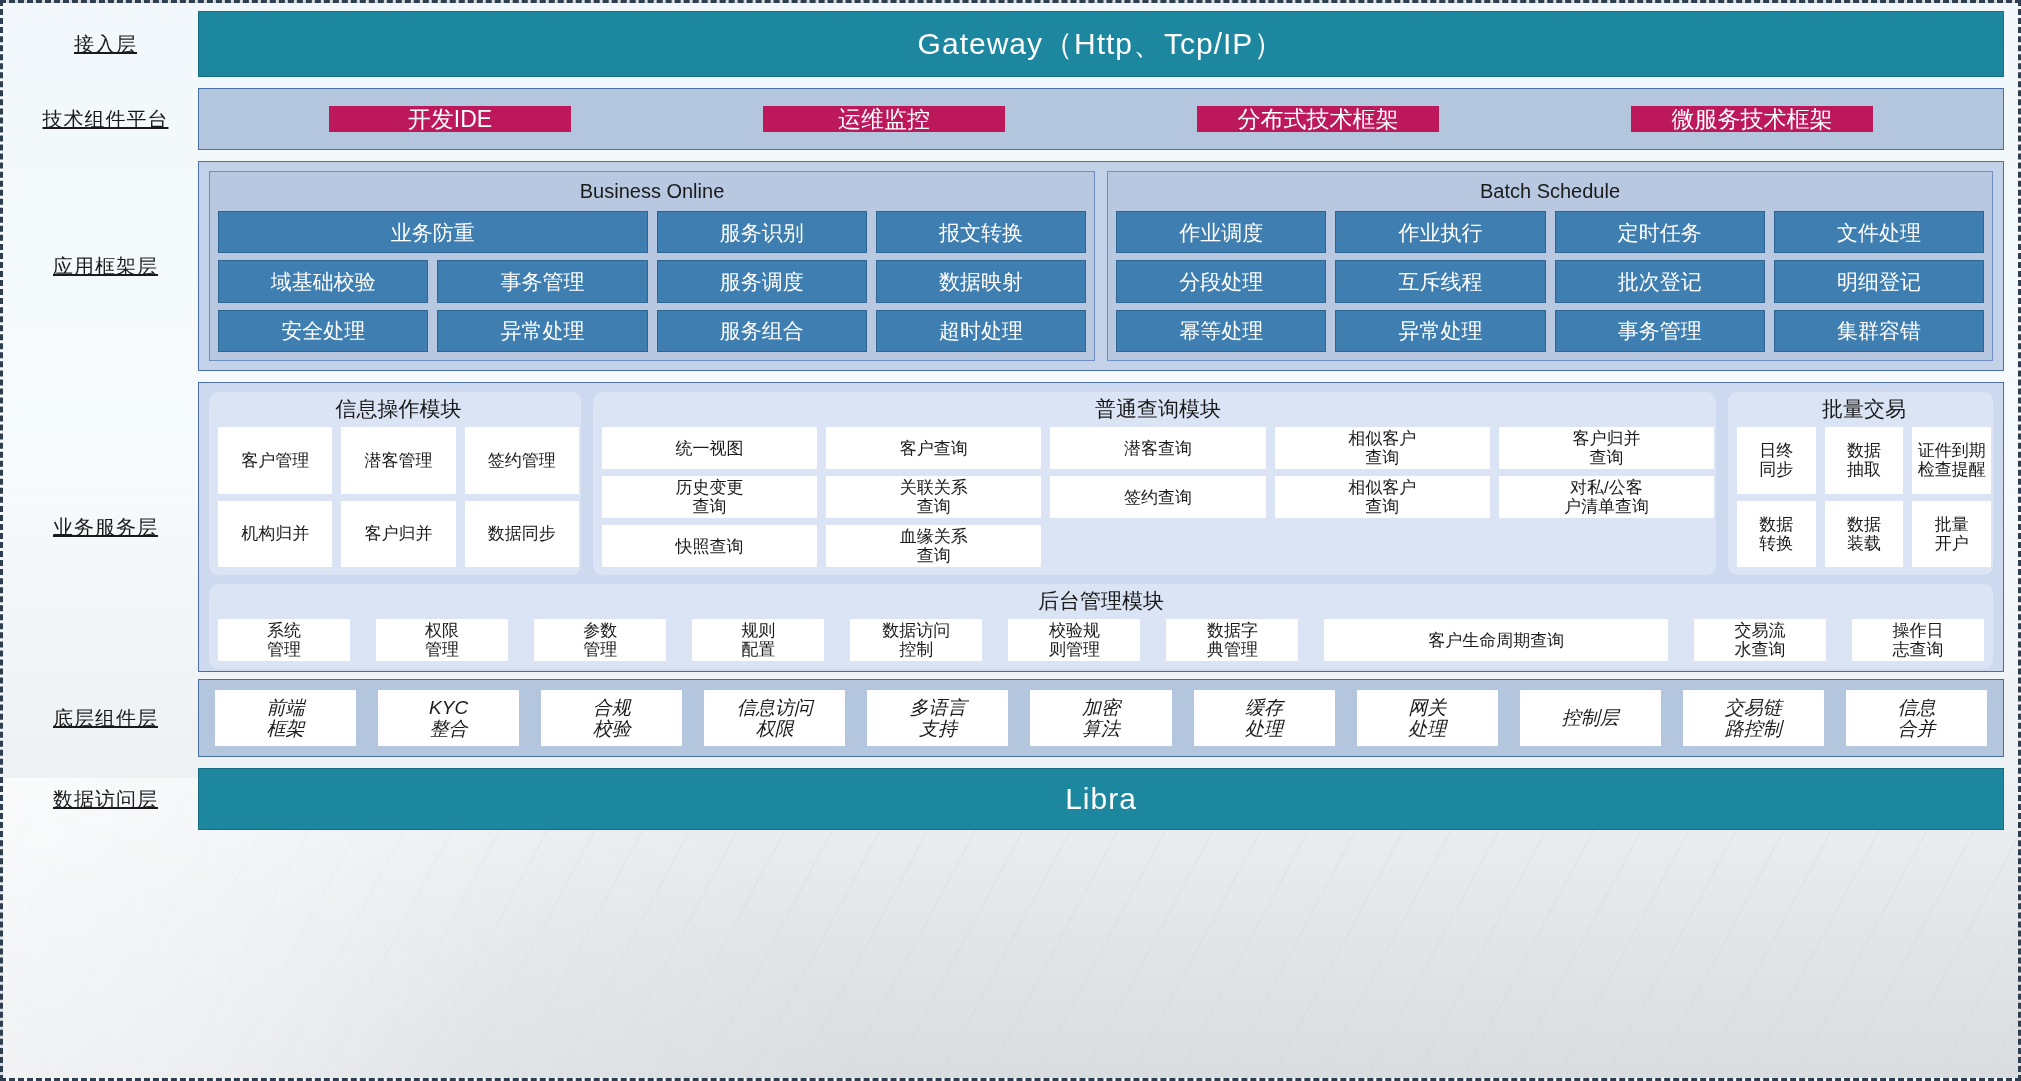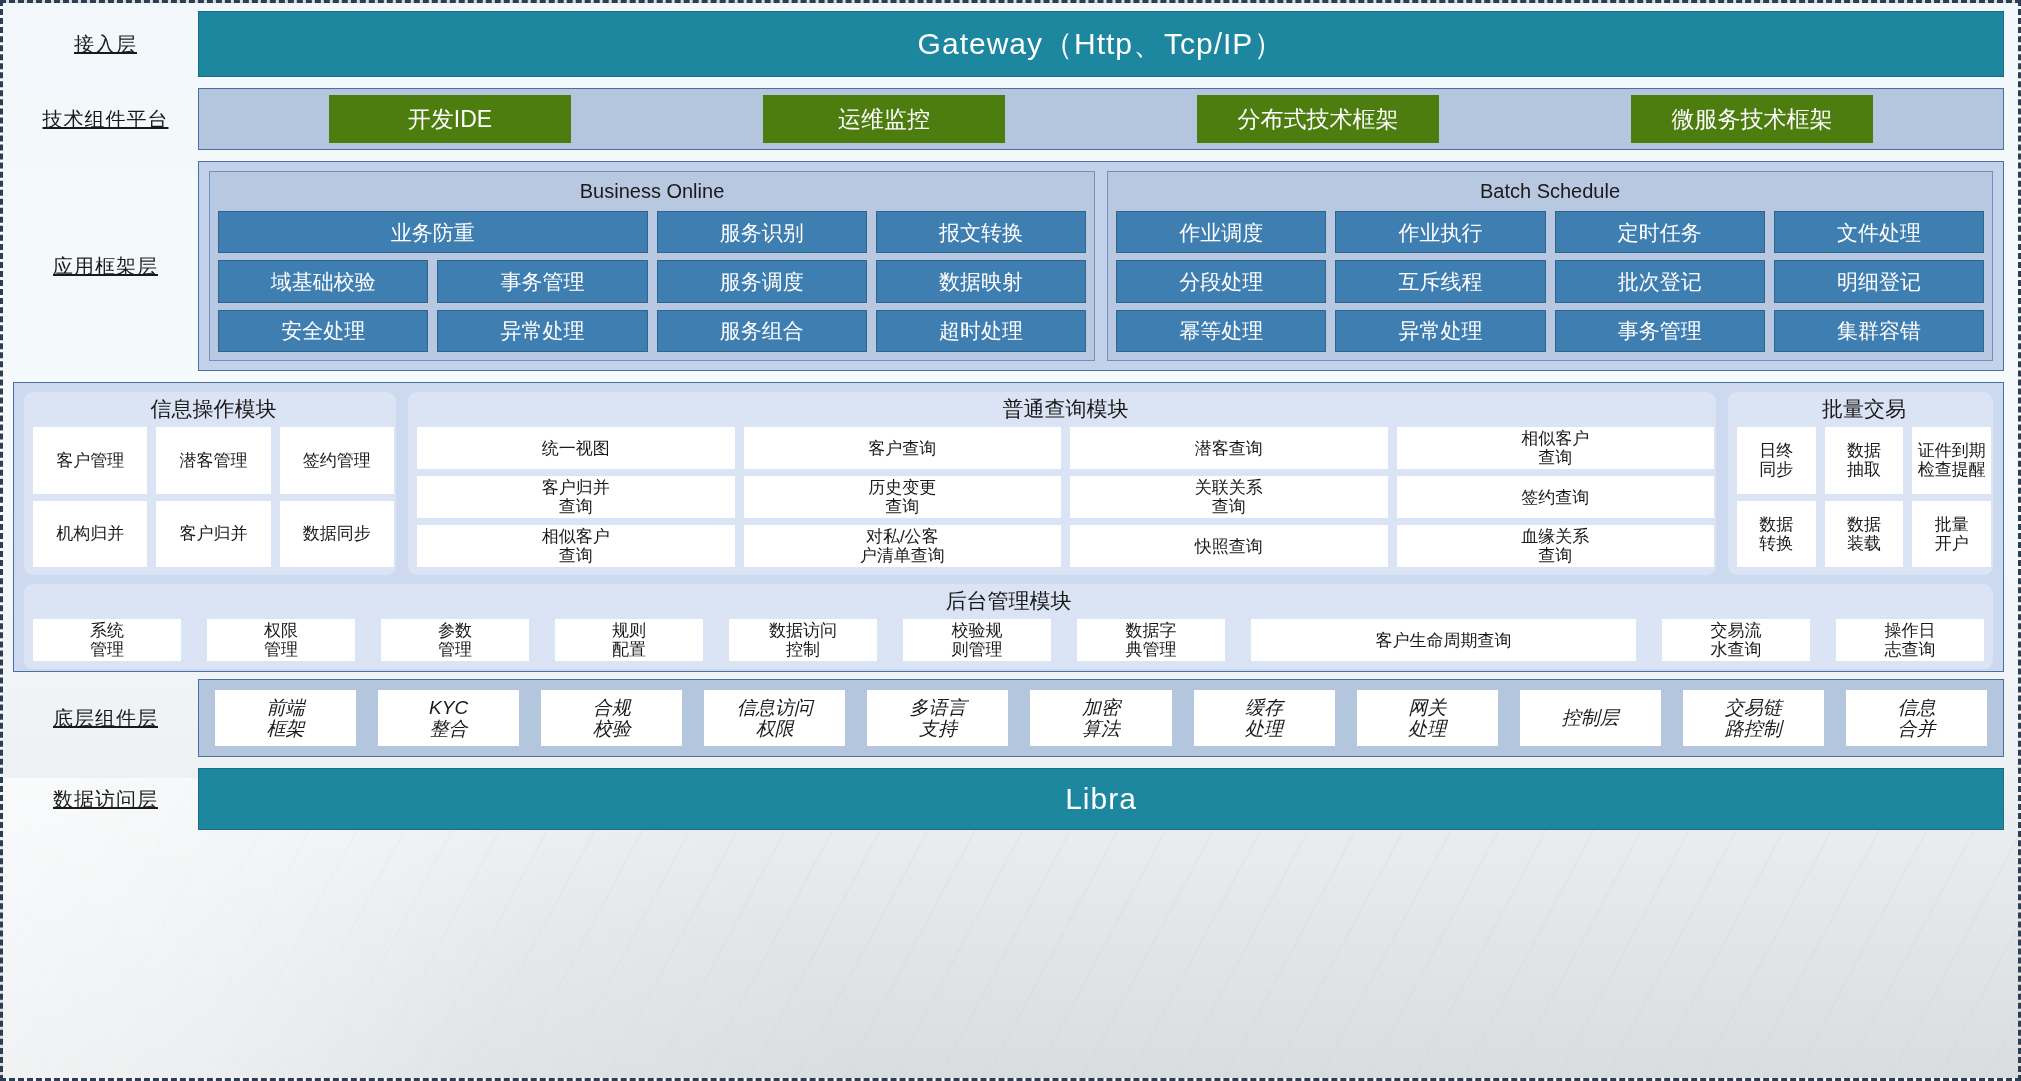--- a/index.html
+++ b/index.html
@@ -70,24 +70,24 @@
     flex: 1;
     background: #b4c6dd;
     border: 1px solid #4a6fa5;
     height: 62px;
     display: flex;
     align-items: center;
     justify-content: space-around;
     padding: 0 34px;
   }
   .tech-chip {
-    background: #4d7c0f;
+    background: #be185d;
     color: #ffffff;
     font-size: 23px;
-    height: 48px;
+    height: 26px;
     min-width: 242px;
     display: flex;
     align-items: center;
     justify-content: center;
   }
 
   
   .app-panel {
     flex: 1;
     background: #c3d2e8;
@@ -171,21 +171,21 @@
     display: flex;
     align-items: center;
     justify-content: center;
     text-align: center;
     line-height: 1.12;
     padding: 2px 3px;
   }
   .card-info  { flex: 0 0 372px; }
   .card-info  .svc-grid { grid-template-columns: repeat(3, 1fr); }
   .card-query { flex: 1; }
-  .card-query .svc-grid { grid-template-columns: repeat(4, 1fr); }
+  .card-query .svc-grid { grid-template-columns: repeat(5, 1fr); }
   .card-batch { flex: 0 0 265px; }
   .card-batch .svc-grid { grid-template-columns: repeat(3, 1fr); }
 
   .svc-bottom {
     background: #dbe4f5;
     border-radius: 9px;
     padding: 3px 9px 8px 9px;
     display: flex;
     flex-direction: column;
     height: 106px;
@@ -294,20 +294,21 @@
           </div>
         </div>
 
       </div>
     </div>
   </div>
 
   <div class="gap-md"></div>
 
   <div class="layer-row" style="flex:0 0 auto;">
+    <div class="row-label">业务服务层</div>
     <div class="row-body">
       <div class="svc-panel">
 
         <div class="svc-top">
           <div class="svc-card card-info">
             <div class="svc-card-title">信息操作模块</div>
             <div class="svc-grid">
               <div class="svc-chip">客户管理</div>
               <div class="svc-chip">潜客管理</div>
               <div class="svc-chip">签约管理</div>

